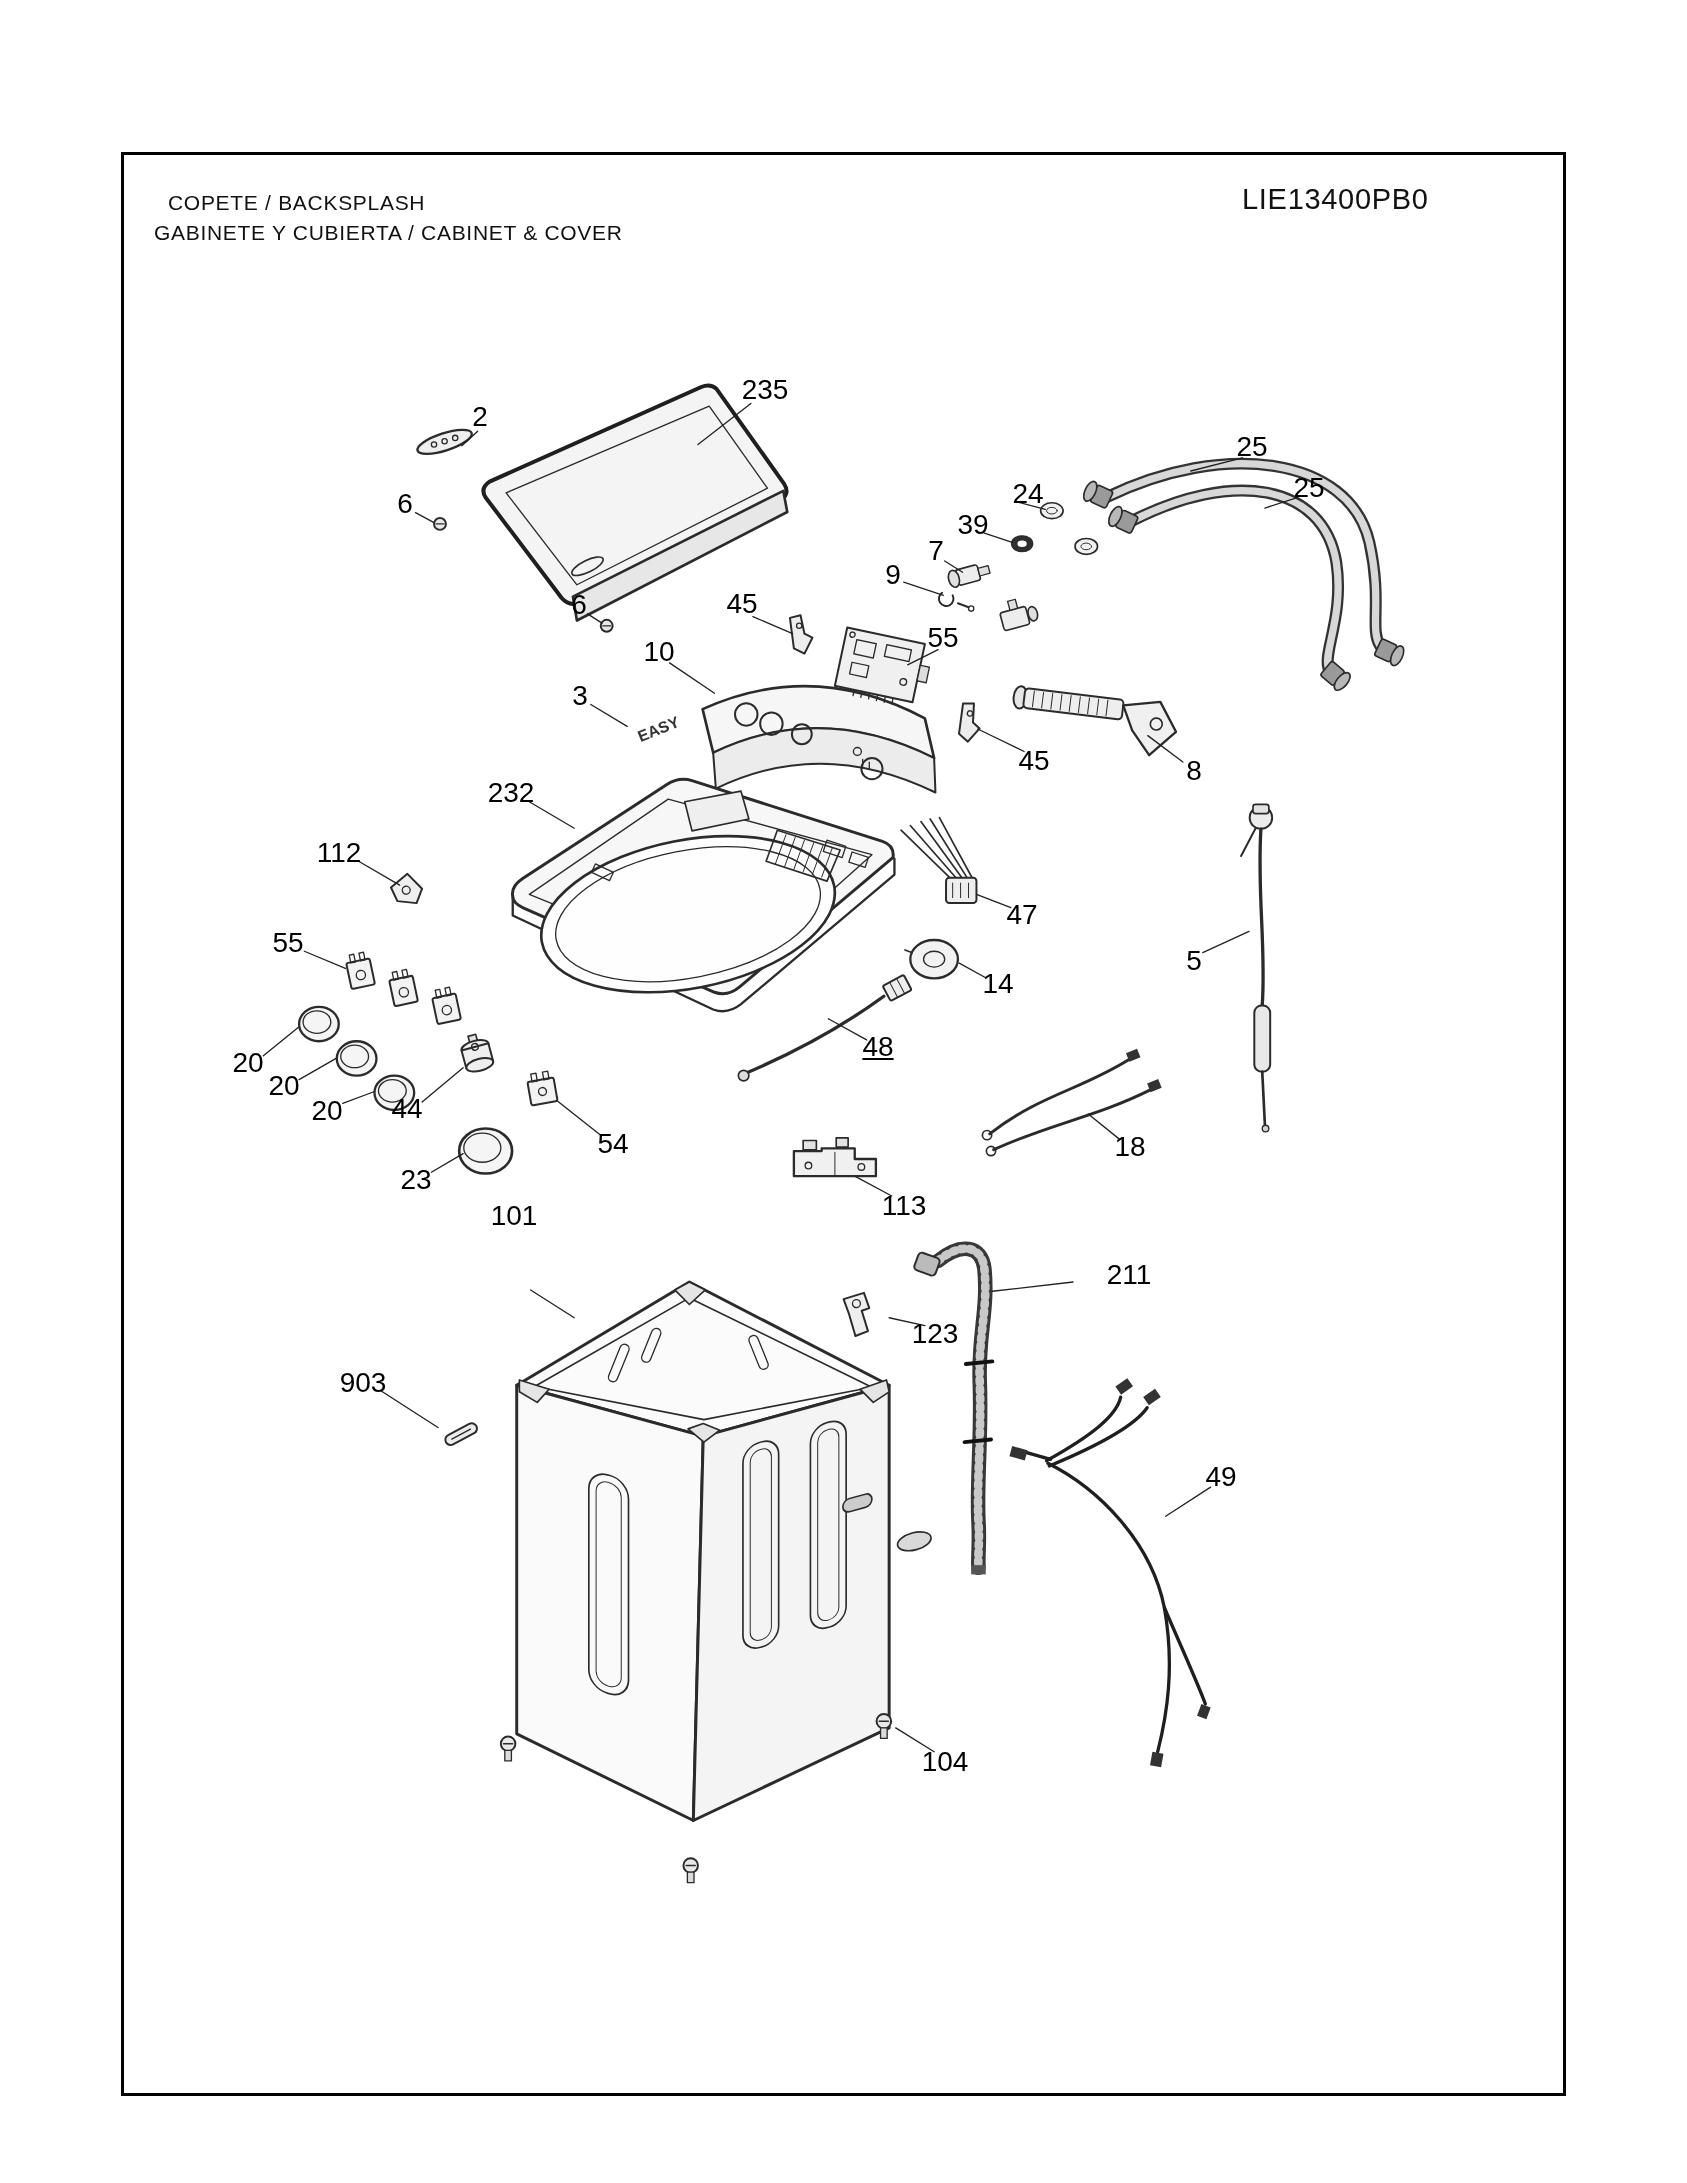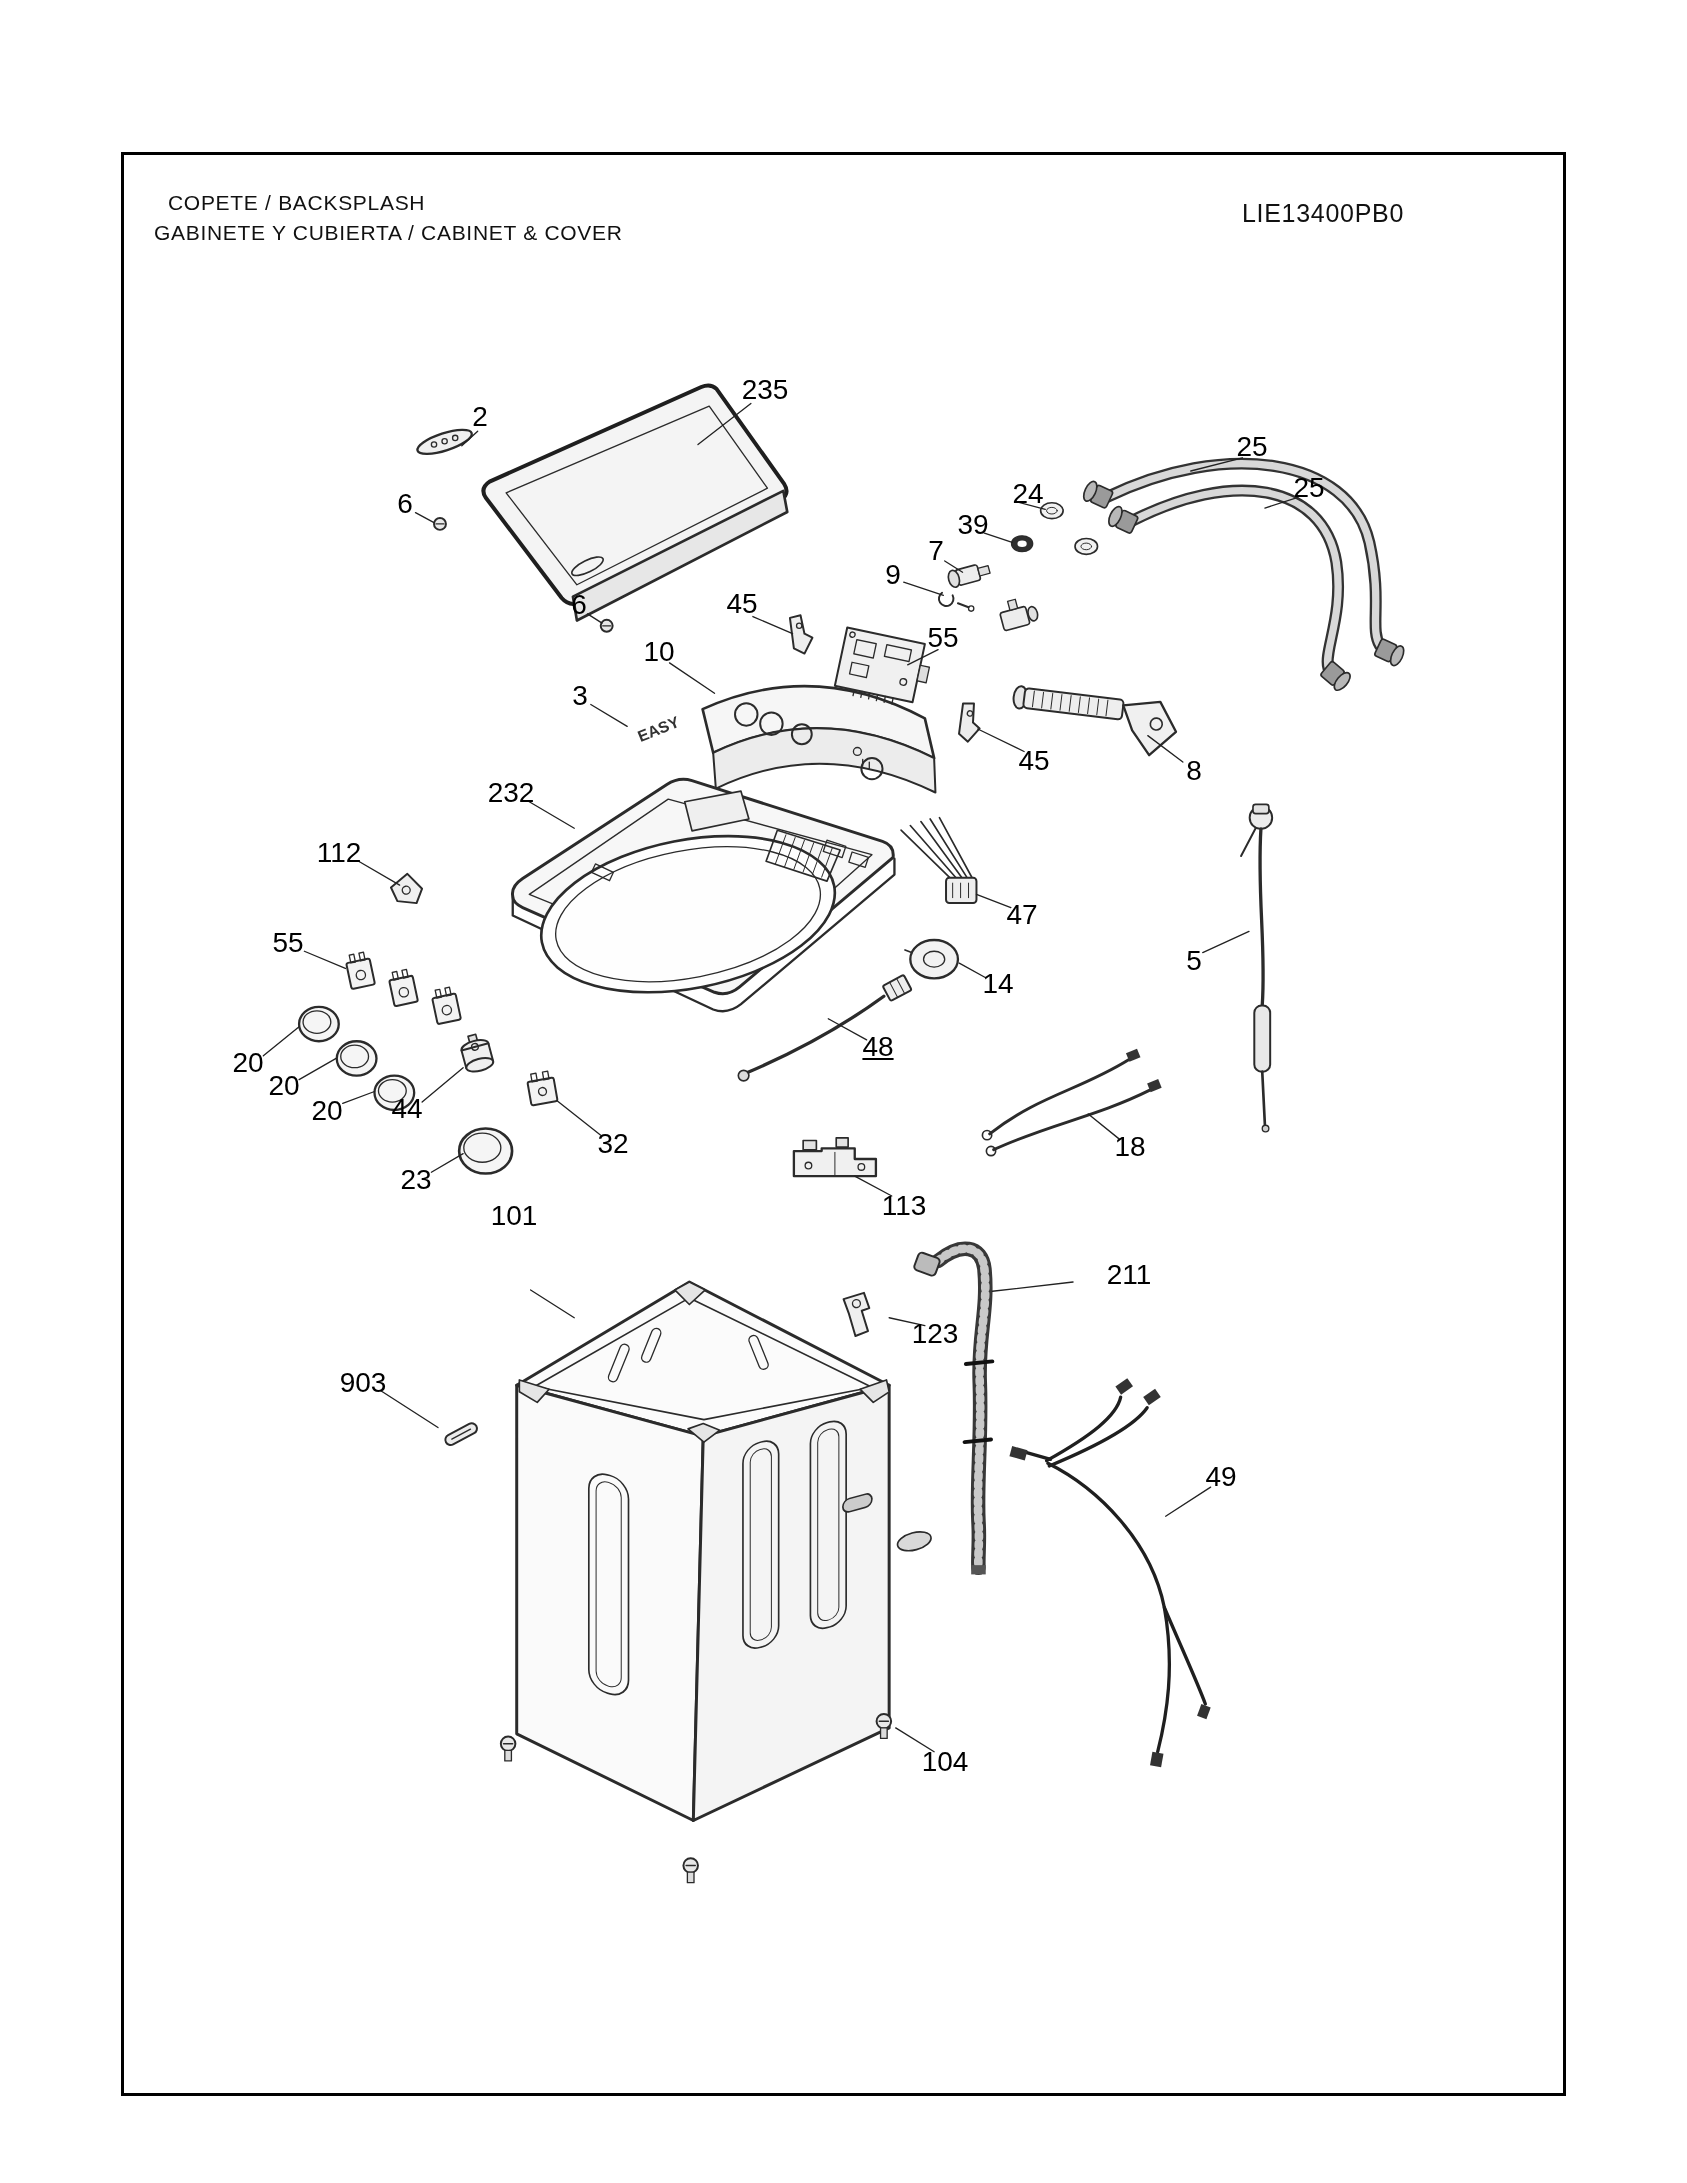--- a/index.html
+++ b/index.html
@@ -6,21 +6,21 @@
   body{
     width:1687px;height:2183px;background:#ffffff;position:relative;
     font-family:"Liberation Sans",sans-serif;color:#111;
   }
   .frame{
     position:absolute;left:121px;top:152px;width:1445px;height:1944px;
     border:3.3px solid #000;box-sizing:border-box;background:#fff;
   }
   .title1{position:absolute;left:168px;top:191px;font-size:21px;letter-spacing:0.7px;}
   .title2{position:absolute;left:154px;top:221px;font-size:21px;letter-spacing:0.7px;}
-  .docnum{position:absolute;left:1242px;top:183px;font-size:25px;letter-spacing:0.7px;margin-top:16px;}
+  .docnum{position:absolute;left:1242px;top:183px;font-size:29px;letter-spacing:0.7px;}
   svg.diagram{position:absolute;left:0;top:0;}
   #callout-layer{position:absolute;left:0;top:0;width:1687px;height:2183px;pointer-events:none;}
   .callout{
     position:absolute;transform:translate(-50%,-50%);
     font-size:28px;color:#000;white-space:nowrap;
   }
 </style>
 </head>
 <body>
 
@@ -428,21 +428,21 @@
     <div class="callout" style="left: 339px; top: 853px;">112</div>
     <div class="callout" style="left: 1022px; top: 915px;">47</div>
     <div class="callout" style="left: 1194px; top: 961px;">5</div>
     <div class="callout" style="left: 288px; top: 943px;">55</div>
     <div class="callout" style="left: 998px; top: 984px;">14</div>
     <div class="callout" style="left: 878px; top: 1047px; text-decoration: underline;">48</div>
     <div class="callout" style="left: 248px; top: 1063px;">20</div>
     <div class="callout" style="left: 284px; top: 1086px;">20</div>
     <div class="callout" style="left: 327px; top: 1111px;">20</div>
     <div class="callout" style="left: 407px; top: 1109px;">44</div>
-    <div class="callout" style="left: 613px; top: 1144px;">32</div>
+    <div class="callout" style="left: 613px; top: 1144px;">54</div>
     <div class="callout" style="left: 416px; top: 1180px;">23</div>
     <div class="callout" style="left: 904px; top: 1206px;">113</div>
     <div class="callout" style="left: 1130px; top: 1147px;">18</div>
     <div class="callout" style="left: 514px; top: 1216px;">101</div>
     <div class="callout" style="left: 363px; top: 1383px;">903</div>
     <div class="callout" style="left: 935px; top: 1334px;">123</div>
     <div class="callout" style="left: 1089px; top: 1275px; margin-left: 40px;">211</div>
     <div class="callout" style="left: 1221px; top: 1477px;">49</div>
     <div class="callout" style="left: 945px; top: 1762px;">104</div>
   </div>

